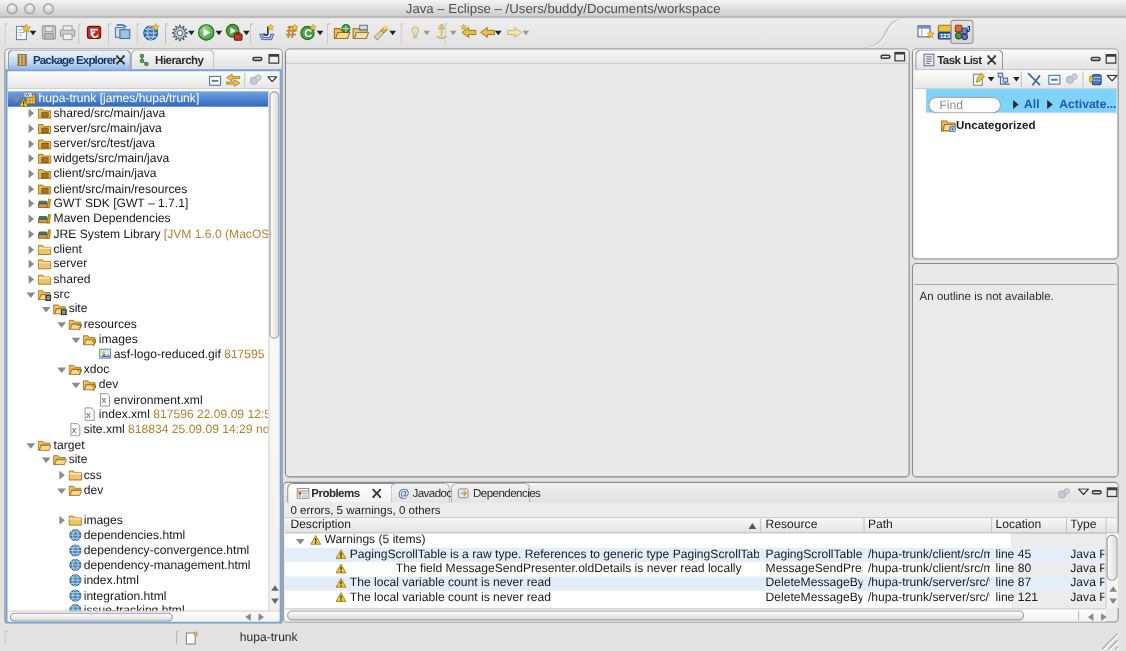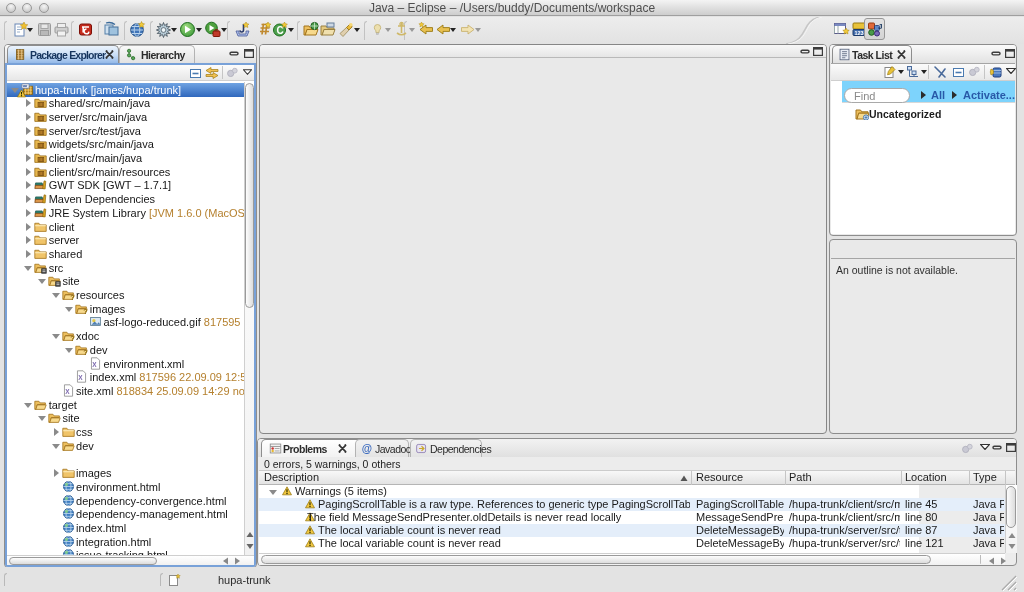--- a/index.html
+++ b/index.html
@@ -642,21 +642,21 @@
           </svg>
           <svg class="abs" style="left:54.6px;top:0px" width="13" height="13">
             <use href="#fold"></use>
           </svg>
           <span class="tlabel" style="left:69.1px;">images</span>
         </div>
 <div class="trow" style="top:397.8px">
           <svg class="abs" style="left:54.6px;top:0px" width="13" height="13">
             <use href="#globe"></use>
           </svg>
-          <span class="tlabel" style="left:69.1px;">environment.html</span>
+          <span class="tlabel" style="left:69.1px;">dependencies.html</span>
         </div>
 <div class="trow" style="top:411.5px">
           <svg class="abs" style="left:54.6px;top:0px" width="13" height="13">
             <use href="#globe"></use>
           </svg>
           <span class="tlabel" style="left:69.1px;">dependency-convergence.html</span>
         </div>
 <div class="trow" style="top:425.2px">
           <svg class="abs" style="left:54.6px;top:0px" width="13" height="13">
             <use href="#globe"></use>
@@ -855,21 +855,21 @@
 <span class="pcell" style="left:59px;width:372px;">PagingScrollTable is a raw type. References to generic type PagingScrollTable&lt;RowType&gt; s</span>
 <span class="pcell" style="left:437px;width:88px">PagingScrollTableRov</span>
 <span class="pcell" style="left:530px;width:111px">/hupa-trunk/client/src/m</span>
 <span class="pcell" style="left:646px;width:60px">line 45</span>
 <span class="pcell" style="left:714px;width:31px">Java Prob</span>
 </div>
 <div class="prow" style="top:26px">
 <svg class="abs" style="left:46px;top:1px" width="10" height="10">
           <use href="#warnsm"></use>
         </svg>
-<span class="pcell" style="left:48px;width:372px;">The field MessageSendPresenter.oldDetails is never read locally</span>
+<span class="pcell" style="left:72px;width:372px;text-align:center;">The field MessageSendPresenter.oldDetails is never read locally</span>
 <span class="pcell" style="left:437px;width:88px">MessageSendPresent</span>
 <span class="pcell" style="left:530px;width:111px">/hupa-trunk/client/src/m</span>
 <span class="pcell" style="left:646px;width:60px">line 80</span>
 <span class="pcell" style="left:714px;width:31px">Java Prob</span>
 </div>
 <div class="prow striped" style="top:39px">
 <svg class="abs" style="left:46px;top:1px" width="10" height="10">
           <use href="#warnsm"></use>
         </svg>
 <span class="pcell" style="left:59px;width:372px;">The local variable count is never read</span>

